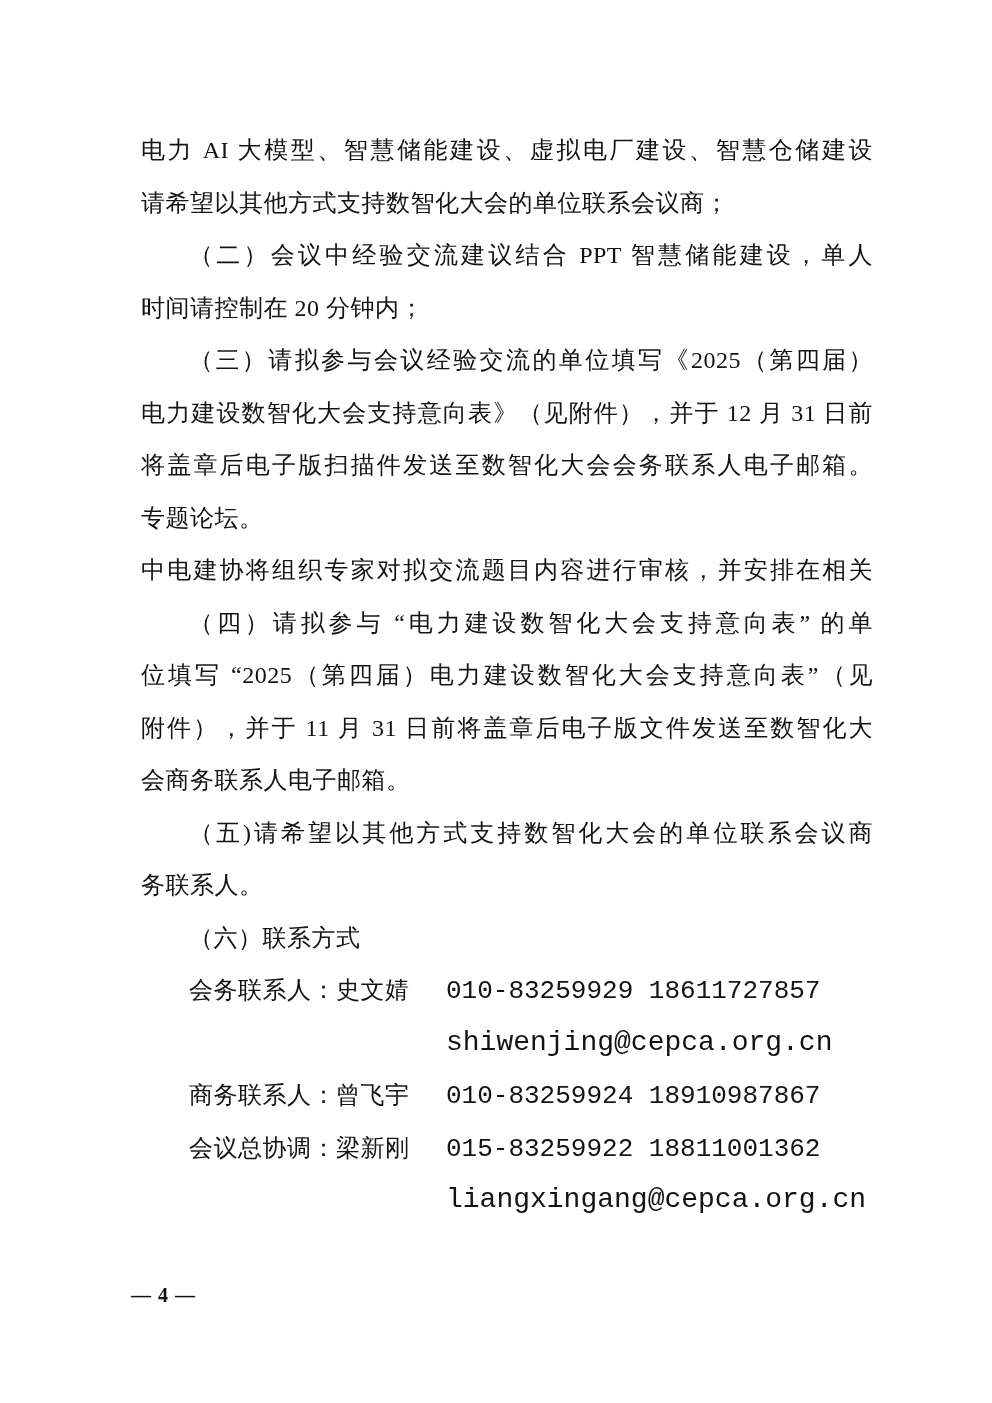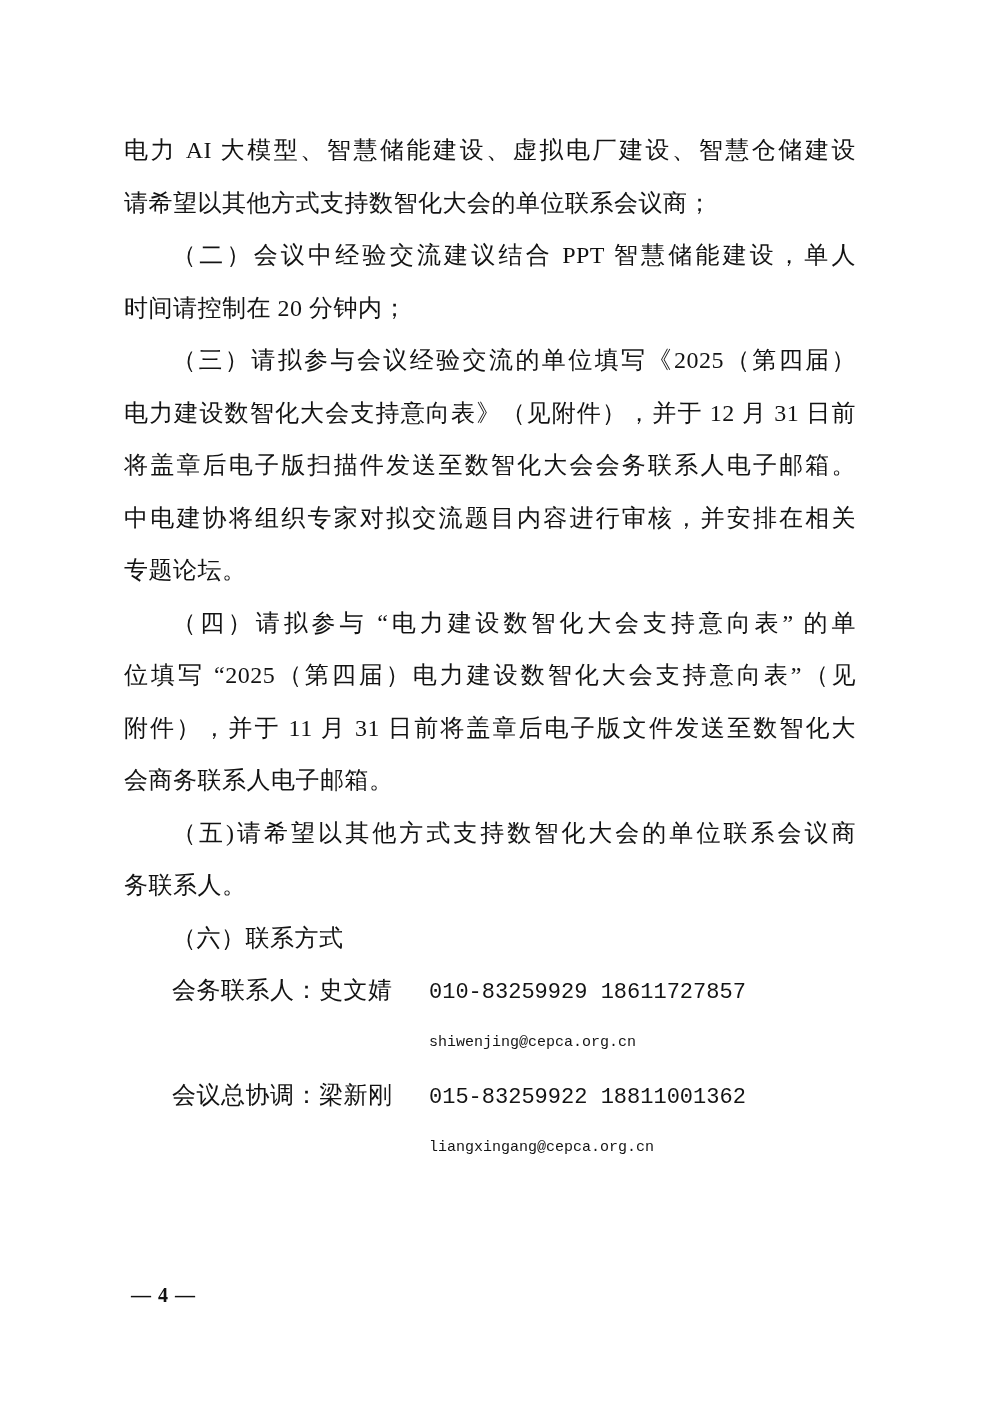--- a/index.html
+++ b/index.html
@@ -10,21 +10,21 @@
     width: 992px;
     height: 1403px;
     background: #ffffff;
     position: relative;
     overflow: hidden;
     font-family: "Liberation Serif", "DejaVu Serif", serif;
     color: #131313;
   }
   .content {
     position: absolute;
-    left: 124px;
+    left: 141px;
     top: 124px;
     width: 732px;
   }
   .ln {
     height: 52.5px;
     line-height: 52.5px;
     font-size: 24px;
     letter-spacing: 0.5px;
     white-space: normal;
     overflow: hidden;
@@ -41,27 +41,27 @@
   }
   
   .clabel {
     display: inline-block;
     width: 305px;
     text-indent: 48px;
     vertical-align: baseline;
   }
   .cphone {
     font-family: "Liberation Mono", "DejaVu Sans Mono", monospace;
-    font-size: 22px;
+    font-size: 26px;
     letter-spacing: 0;
   }
   .email {
     padding-left: 305px;
     font-family: "Liberation Mono", "DejaVu Sans Mono", monospace;
-    font-size: 15px;
+    font-size: 28px;
     letter-spacing: 0;
   }
   .footer {
     position: absolute;
     left: 131px;
     top: 1284px;
     font-size: 20px;
     font-weight: bold;
     letter-spacing: 1px;
     color: #111111;
@@ -72,35 +72,38 @@
 
 <div class="content">
 
   <div class="ln j">电力 AI 大模型、智慧储能建设、虚拟电厂建设、智慧仓储建设</div>
   <div class="ln">请希望以其他方式支持数智化大会的单位联系会议商；</div>
   <div class="ln j ind">（二）会议中经验交流建议结合 PPT 智慧储能建设，单人</div>
   <div class="ln">时间请控制在 20 分钟内；</div>
   <div class="ln j ind">（三）请拟参与会议经验交流的单位填写《2025（第四届）</div>
   <div class="ln j">电力建设数智化大会支持意向表》（见附件），并于 12 月 31 日前</div>
   <div class="ln j">将盖章后电子版扫描件发送至数智化大会会务联系人电子邮箱。</div>
+  <div class="ln">专题论坛。</div>
   <div class="ln j">中电建协将组织专家对拟交流题目内容进行审核，并安排在相关</div>
-  <div class="ln">专题论坛。</div>
   <div class="ln j ind">（四）请拟参与 “电力建设数智化大会支持意向表” 的单</div>
   <div class="ln j">位填写 “2025（第四届）电力建设数智化大会支持意向表”（见</div>
   <div class="ln j">附件），并于 11 月 31 日前将盖章后电子版文件发送至数智化大</div>
   <div class="ln">会商务联系人电子邮箱。</div>
   <div class="ln j ind">（五)请希望以其他方式支持数智化大会的单位联系会议商</div>
   <div class="ln">务联系人。</div>
   <div class="ln ind">（六）联系方式</div>
 
   <div class="ln">
     <span class="clabel">会务联系人：史文婧</span><span class="cphone">010-83259929 18611727857</span>
   </div>
   <div class="ln email">shiwenjing@cepca.org.cn</div>
 
+  <div class="ln">
+    <span class="clabel">商务联系人：曾飞宇</span><span class="cphone">010-83259924 18910987867</span>
+  </div>
 
   <div class="ln">
     <span class="clabel">会议总协调：梁新刚</span><span class="cphone">015-83259922 18811001362</span>
   </div>
   <div class="ln email">liangxingang@cepca.org.cn</div>
 
 </div>
 
 <div class="footer">— 4 —</div>
 

